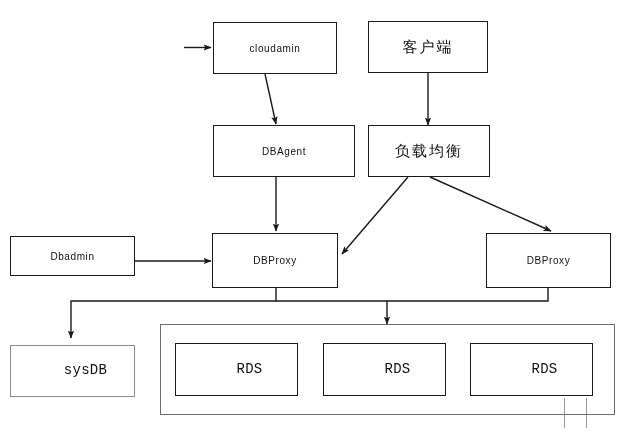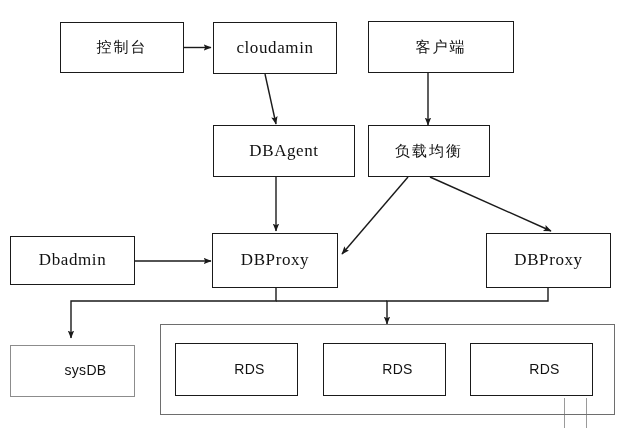--- a/index.html
+++ b/index.html
@@ -34,31 +34,31 @@
     justify-content: center;
     text-align: center;
     color: #111111;
     z-index: 3;
   }
   .node .label {
     display: block;
     line-height: 1.1;
   }
   .mono .label {
-    font-family: Liberation Serif, serif;
-    font-size: 17px;
+    font-family: Liberation Sans, sans-serif;
+    font-size: 10px;
     letter-spacing: 0.6px;
   }
   .cjk .label {
     font-family: "DejaVu Sans", sans-serif;
     font-size: 15px;
     letter-spacing: 2px;
   }
   .sans .label {
-    font-family: Liberation Sans, sans-serif;
+    font-family: Liberation Mono, monospace;
     font-size: 14px;
     letter-spacing: 0.3px;
     margin-left: 26px;
   }
   .grayborder {
     border: 1px solid #8c8c8c;
   }
   .group {
     position: absolute;
     box-sizing: border-box;
@@ -115,41 +115,38 @@
     <g>
       <path d="M276,288 L276,301 L71,301 L71,338" fill="none" stroke="#1a1a1a" stroke-width="1.4" marker-end="url(#ah)"></path>
       <path d="M276,301 L387,301" fill="none" stroke="#1a1a1a" stroke-width="1.4"></path>
     </g>
 
     <g>
       <path d="M548,288 L548,301 L387,301 L387,324" fill="none" stroke="#1a1a1a" stroke-width="1.4" marker-end="url(#ah)"></path>
     </g>
   </svg>
 
-  <div class="node cjk" style="left:60px; top:22px; width:124px; height:51px;">
-    <span class="label">控制台</span>
-  </div>
 
   <div class="node mono" style="left:213px; top:22px; width:124px; height:52px;">
     <span class="label">cloudamin</span>
   </div>
 
-  <div class="node cjk" style="left:368px; top:21px; width:146px; height:52px;">
+  <div class="node cjk" style="left:368px; top:21px; width:120px; height:52px;">
     <span class="label">客户端</span>
   </div>
 
   <div class="node mono" style="left:213px; top:125px; width:142px; height:52px;">
     <span class="label">DBAgent</span>
   </div>
 
   <div class="node cjk" style="left:368px; top:125px; width:122px; height:52px;align-items:center;">
     <span class="label">负载均衡</span>
   </div>
 
-  <div class="node mono" style="left:10px; top:236px; width:125px; height:49px;">
+  <div class="node mono" style="left:10px; top:236px; width:125px; height:40px;">
     <span class="label">Dbadmin</span>
   </div>
 
   <div class="node mono" style="left:212px; top:233px; width:126px; height:55px;">
     <span class="label">DBProxy</span>
   </div>
 
   <div class="node mono" style="left:486px; top:233px; width:125px; height:55px;">
     <span class="label">DBProxy</span>
   </div>

